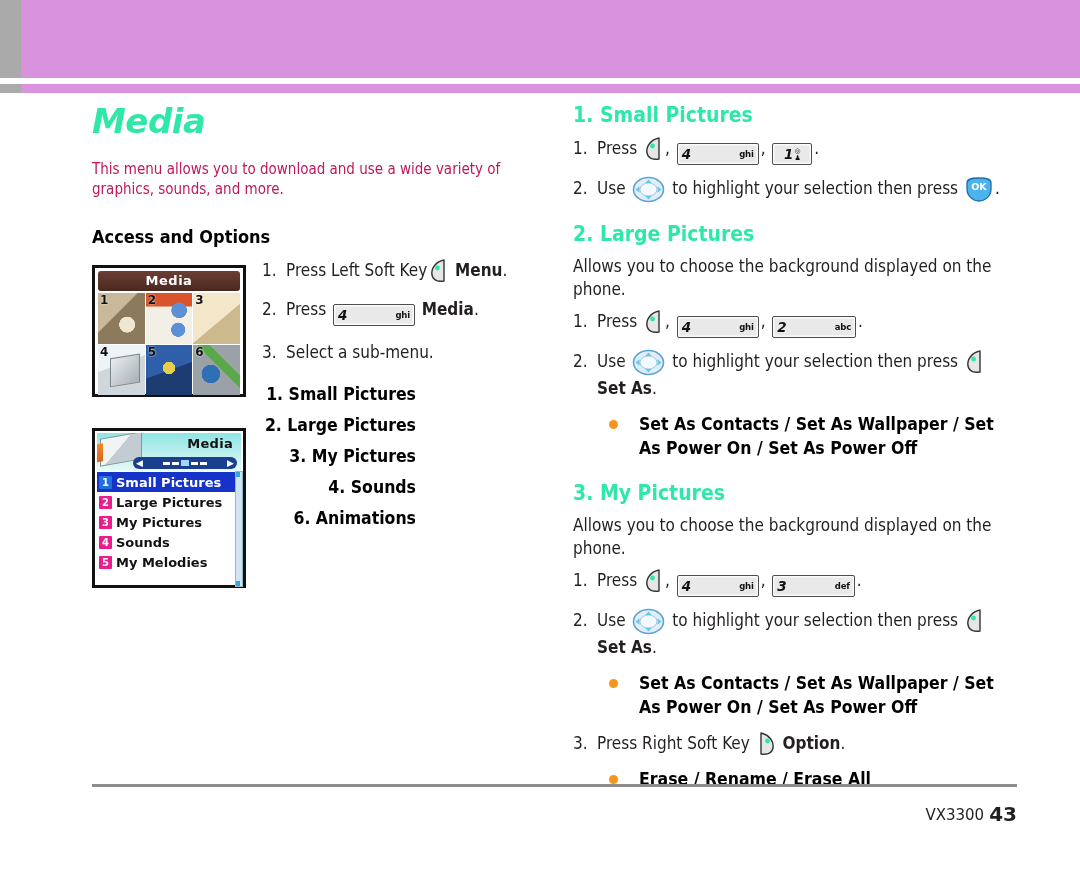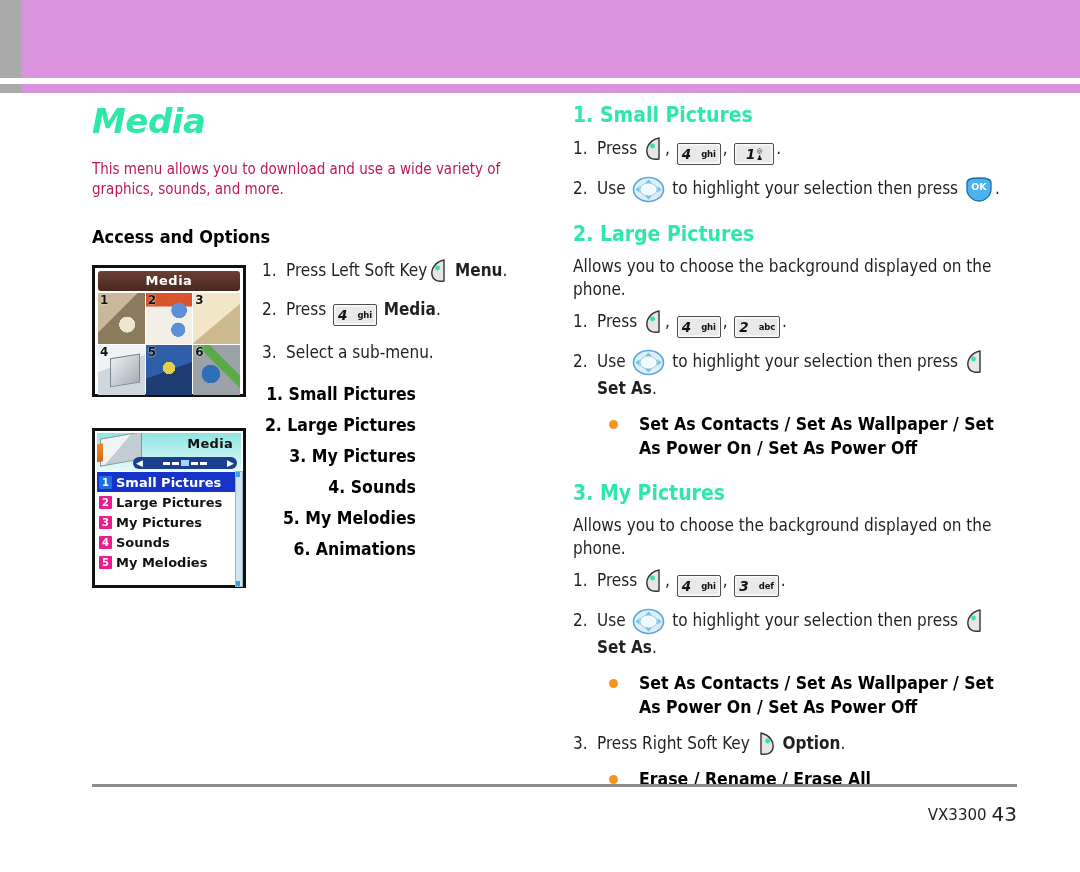--- a/index.html
+++ b/index.html
@@ -134,22 +134,23 @@
     color: #111;
     line-height: 18px;
     text-align: center;
     white-space: nowrap;
   }
   .numkey .sup {
     font-size: 8.5px;
     font-style: normal;
     font-weight: bold;
     vertical-align: 2px;
-    margin-left: 10px;
+    margin-left: 0;
     letter-spacing: -0.2px;
+    padding-left: 48px;
   }
   .numkey .vm {
     display: inline-block;
     font-size: 7px;
     line-height: 7px;
     font-style: normal;
     font-weight: bold;
     vertical-align: middle;
     margin-left: 1px;
     text-align: left;
@@ -340,21 +341,21 @@
     background: #8c8c8c;
   }
   .footer-text {
     position: absolute; right: 63px; top: 802px;
     font-family: "DejaVu Sans", sans-serif;
     font-size: 15px;
     color: #231f20;
   }
   .footer-text .pg {
     font-size: 20px;
-    font-weight: normal;
+    font-weight: bold;
     margin-left: 5px;
     vertical-align: -1px;
     margin-top: 45px;
   }
 </style>
 </head>
 <body>
 
 <div class="header-zone">
   <div class="hdr-gray-tall"></div>
@@ -388,21 +389,20 @@
     <span class="step-num">3.</span>
     <span class="step-body">Select a sub-menu.</span>
   </div>
 </div>
 
 <div class="submenu-list">
   <div class="submenu-item">1. Small Pictures</div>
   <div class="submenu-item">2. Large Pictures</div>
   <div class="submenu-item">3. My Pictures</div>
   <div class="submenu-item">4. Sounds</div>
-  <div class="submenu-item">5. My Melodies</div>
   <div class="submenu-item">6. Animations</div>
 </div>
 
 <div class="phone-grid">
   <div class="pg-title">Media</div>
   <div class="pg-cells">
     <div class="pg-cell">
         <span class="art a1"></span>
         <span class="cn">1</span>
       </div>

